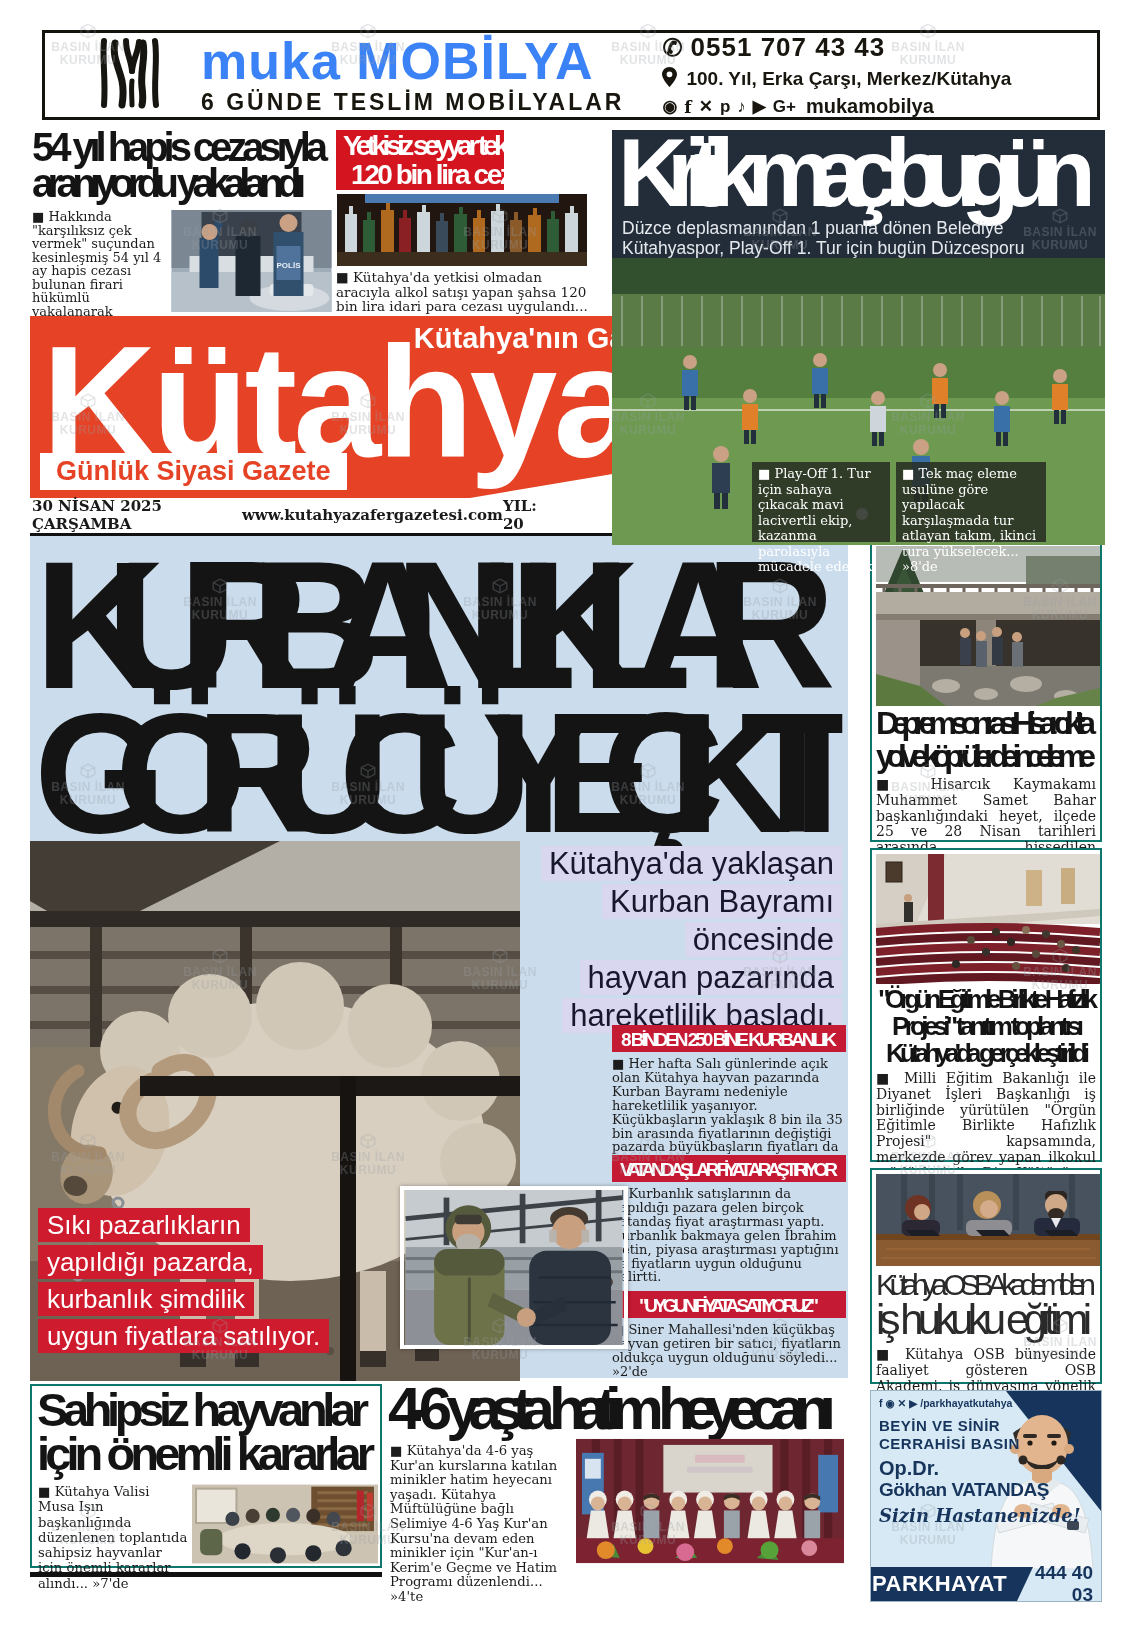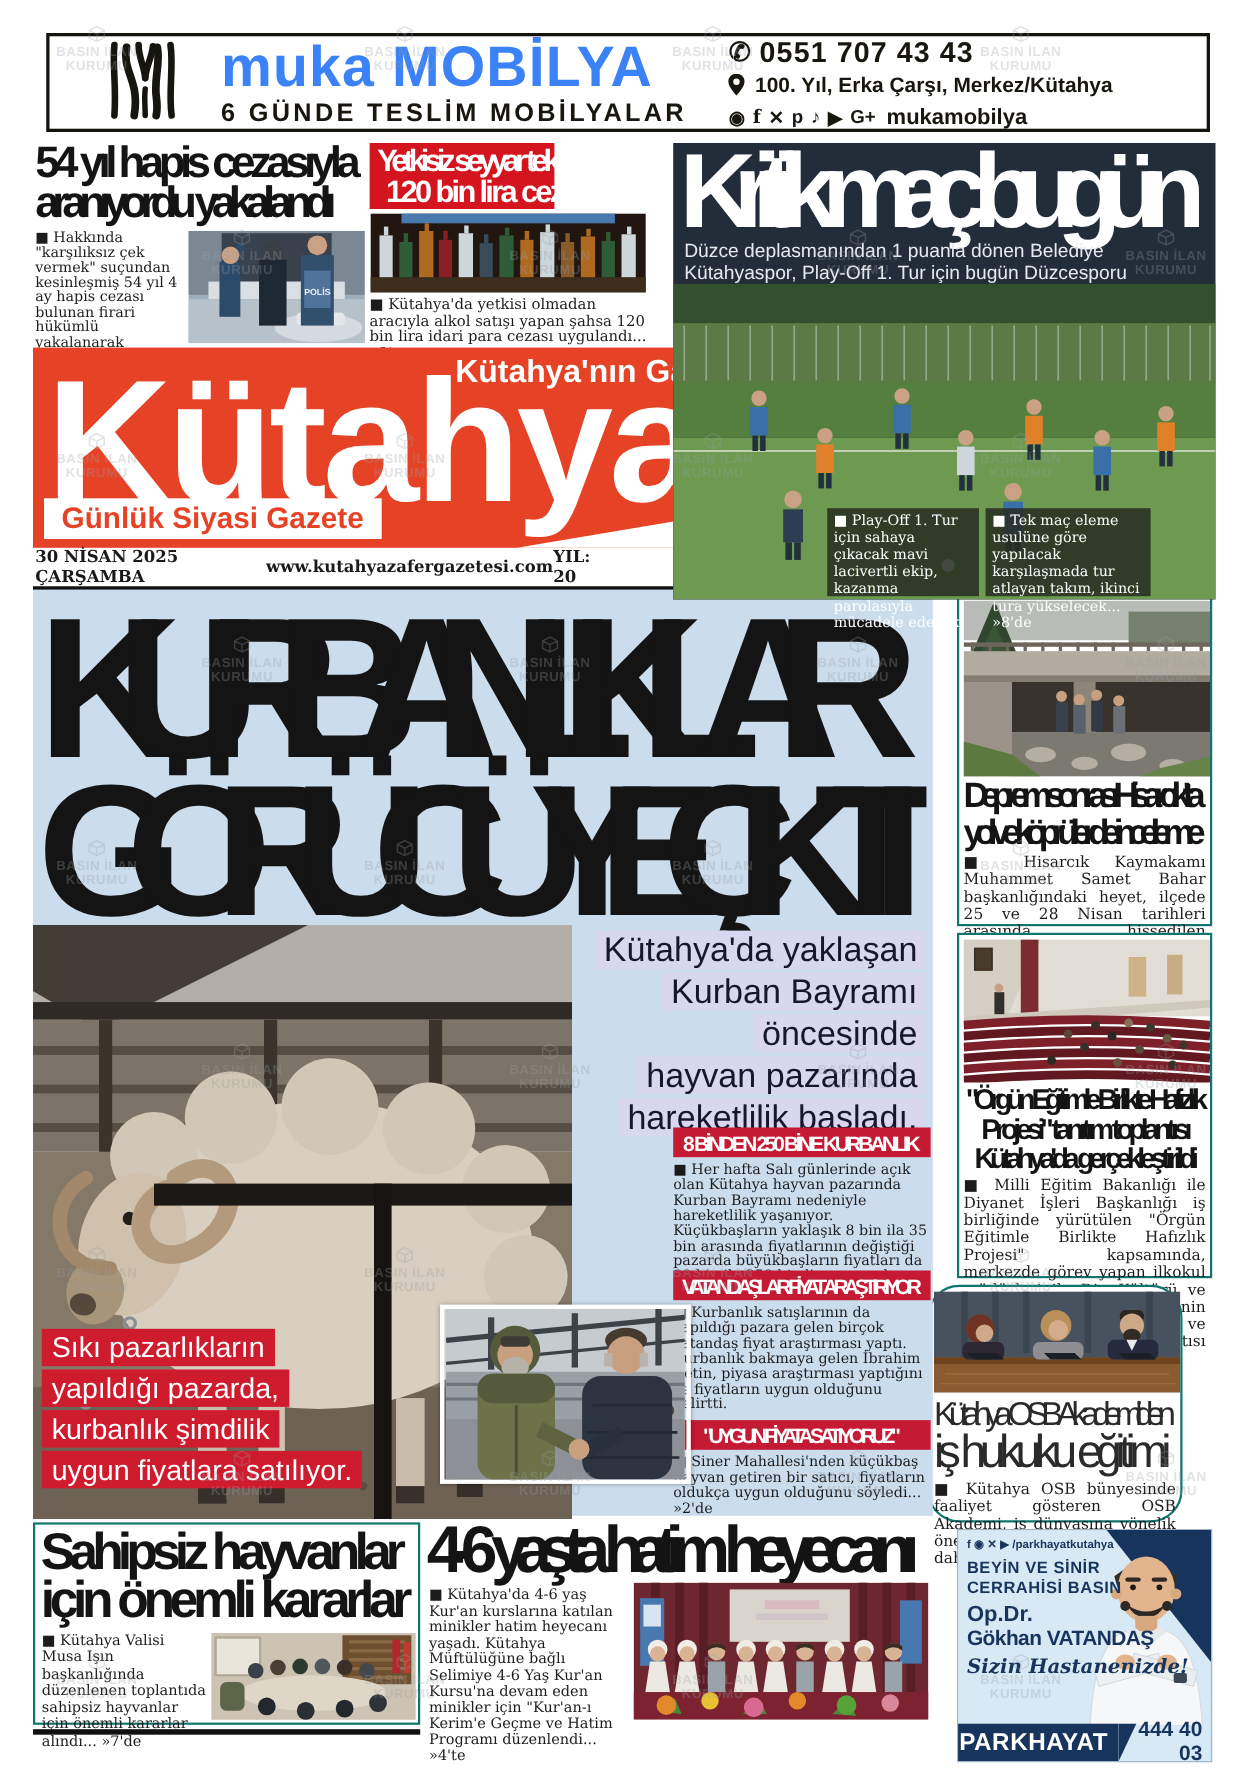--- a/index.html
+++ b/index.html
@@ -462,21 +462,21 @@
       </svg>
     <svg class="hl" width="224" height="27">
       <text x="112" y="21" text-anchor="middle" font-size="26" textLength="192" lengthAdjust="spellingAndGlyphs">Projesi" tanıtım toplantısı</text>
       </svg>
     <svg class="hl" width="224" height="27">
       <text x="112" y="21" text-anchor="middle" font-size="26" textLength="204" lengthAdjust="spellingAndGlyphs">Kütahya'da gerçekleştirildi</text>
       </svg>
     <div class="bodytxt" style="margin-top:3px;font-size:14px;line-height:15.8px;text-align:justify;">■ Milli Eğitim Bakanlığı ile Diyanet İşleri Başkanlığı iş birliğinde yürütülen "Örgün Eğitimle Birlikte Hafızlık Projesi" kapsamında, merkezde görev yapan ilkokul müdürleri ile Din Kültürü ve Ahlak Bilgisi öğretmenlerinin katılımıyla tanıtım ve bilgilendirme toplantısı düzenlendi... »6'da</div>
   </div>
 
-  <div class="rbox" style="left:843px;top:1168px;width:232px;height:216px;border-radius:29px;">
+  <div class="rbox" style="left:870px;top:1168px;width:232px;height:216px;">
     <div style="width:224px;height:92px;">
       <svg width="224" height="92" viewBox="0 0 224 92">
         <rect width="224" height="92" fill="#47525e"></rect>
         <path d="M28 0V60 M56 0V58 M84 0V56 M140 0V56 M196 0V58" stroke="#3a4550" stroke-width="6"></path>
         <rect y="60" width="224" height="32" fill="#8a5a30"></rect>
         <rect y="60" width="224" height="6" fill="#6e451f"></rect>
         <path d="M10 75H214 M5 84H220" stroke="#a06c3a" stroke-width="1"></path>
         <circle cx="42" cy="34" r="13" fill="#6e3322"></circle>
           <circle cx="46" cy="38" r="8" fill="#d0a888"></circle>
         <rect x="26" y="46" width="38" height="16" rx="6" fill="#2c2833"></rect>

